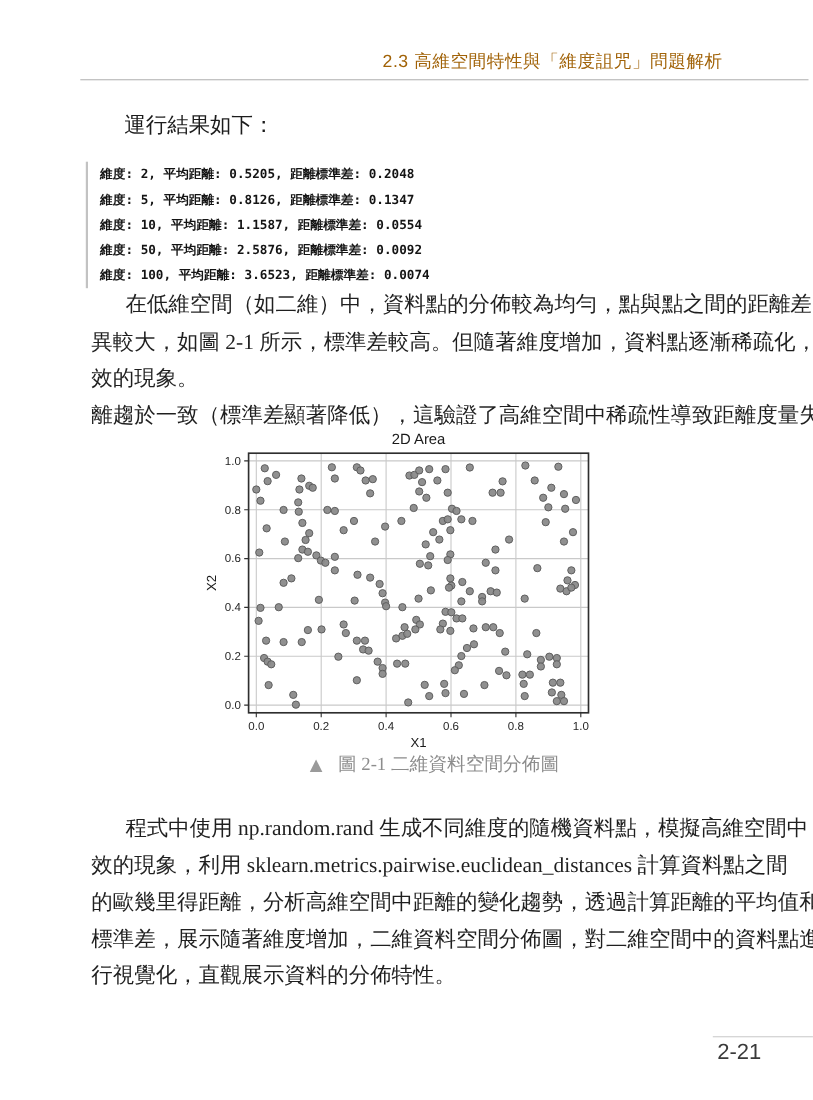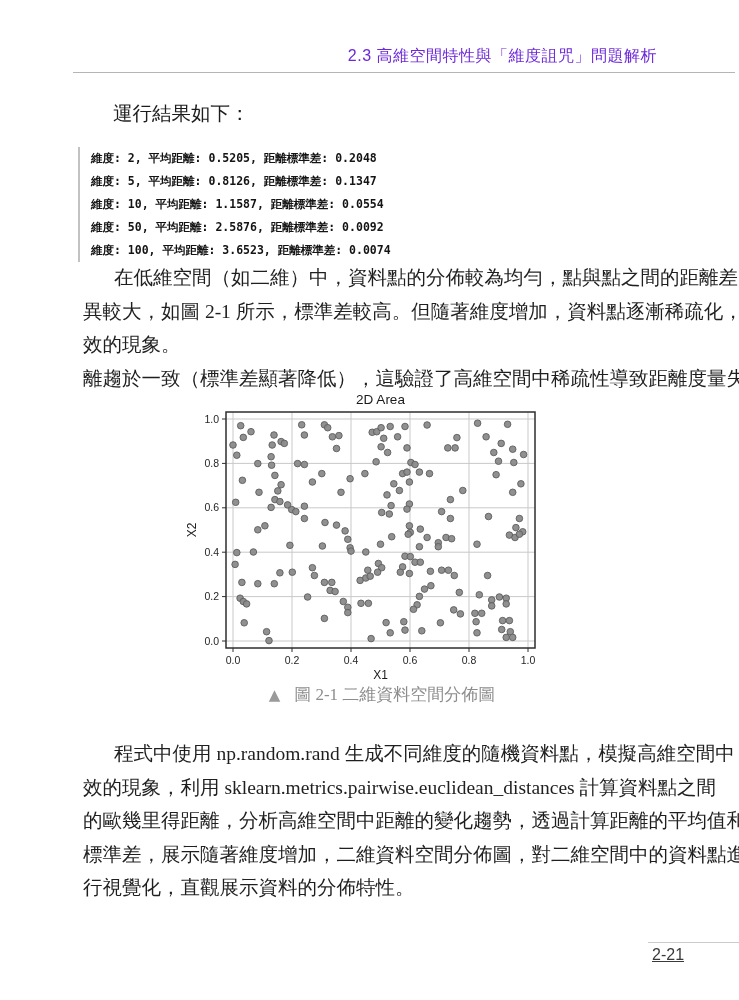--- a/index.html
+++ b/index.html
@@ -1,39 +1,39 @@
 <!DOCTYPE html>
 <html lang="zh-Hant"><head>
 <meta charset="utf-8">
 <style>
   html,body{margin:0;padding:0;background:#ffffff;}
   #page{position:relative;width:739px;height:1000px;background:#ffffff;overflow:hidden;
         font-family:"Liberation Serif","DejaVu Serif",serif;color:#1c1c1c;}
   .abs{position:absolute;}
   #section-header{top:46px;right:82px;font-family:"Liberation Sans","DejaVu Sans",sans-serif;
-        font-size:16px;color:#6d28d9;letter-spacing:0.5px;white-space:nowrap;}
+        font-size:16px;color:#a16207;letter-spacing:0.5px;white-space:nowrap;}
   #header-rule{top:72px;left:73px;width:662px;height:1px;background:#b5b5b5;}
   #intro-line{top:100px;left:113px;font-size:19.5px;text-align:right;}
   #code-block{top:147px;left:78px;border-left:2px solid #c2c2c2;padding-left:11px;}
   .code-line{font-family:"DejaVu Sans Mono","Liberation Mono",monospace;font-size:11.5px;
         font-weight:600;line-height:23px;color:#141414;white-space:pre;}
   .para{left:83px;width:632px;font-size:19.5px;line-height:33.5px;color:#1f1f1f;}
   .para-line{white-space:nowrap;}
   .indent{padding-left:31px;}
   #paragraph-1{top:261px;}
   #paragraph-2{top:737px;}
   #scatter-chart{top:390px;left:184px;}
   #scatter-chart text{font-family:"Liberation Sans","DejaVu Sans",sans-serif;}
-  #figure-caption{top:683px;left:66px;width:632px;text-align:center;
+  #figure-caption{top:683px;left:79px;width:632px;text-align:center;
         font-size:17px;color:#8d8d8d;white-space:nowrap;}
   #caption-triangle{color:#9a9a9a;font-size:15px;margin-right:14px;
         font-family:"DejaVu Sans",sans-serif;}
   #footer-rule{top:942px;left:648px;width:91px;height:1px;background:#cccccc;}
   #page-number{top:946px;left:652px;font-family:"Liberation Sans","DejaVu Sans",sans-serif;
-        font-size:16px;color:#3a3a3a;text-decoration:underline;}
+        font-size:20px;color:#3a3a3a;}
 </style>
 </head>
 <body>
 
 <div id="page">
 
   <div id="section-header" class="abs">2.3  高維空間特性與「維度詛咒」問題解析</div>
   <div id="header-rule" class="abs"></div>
 
   <div id="intro-line" class="abs">運行結果如下：</div>

